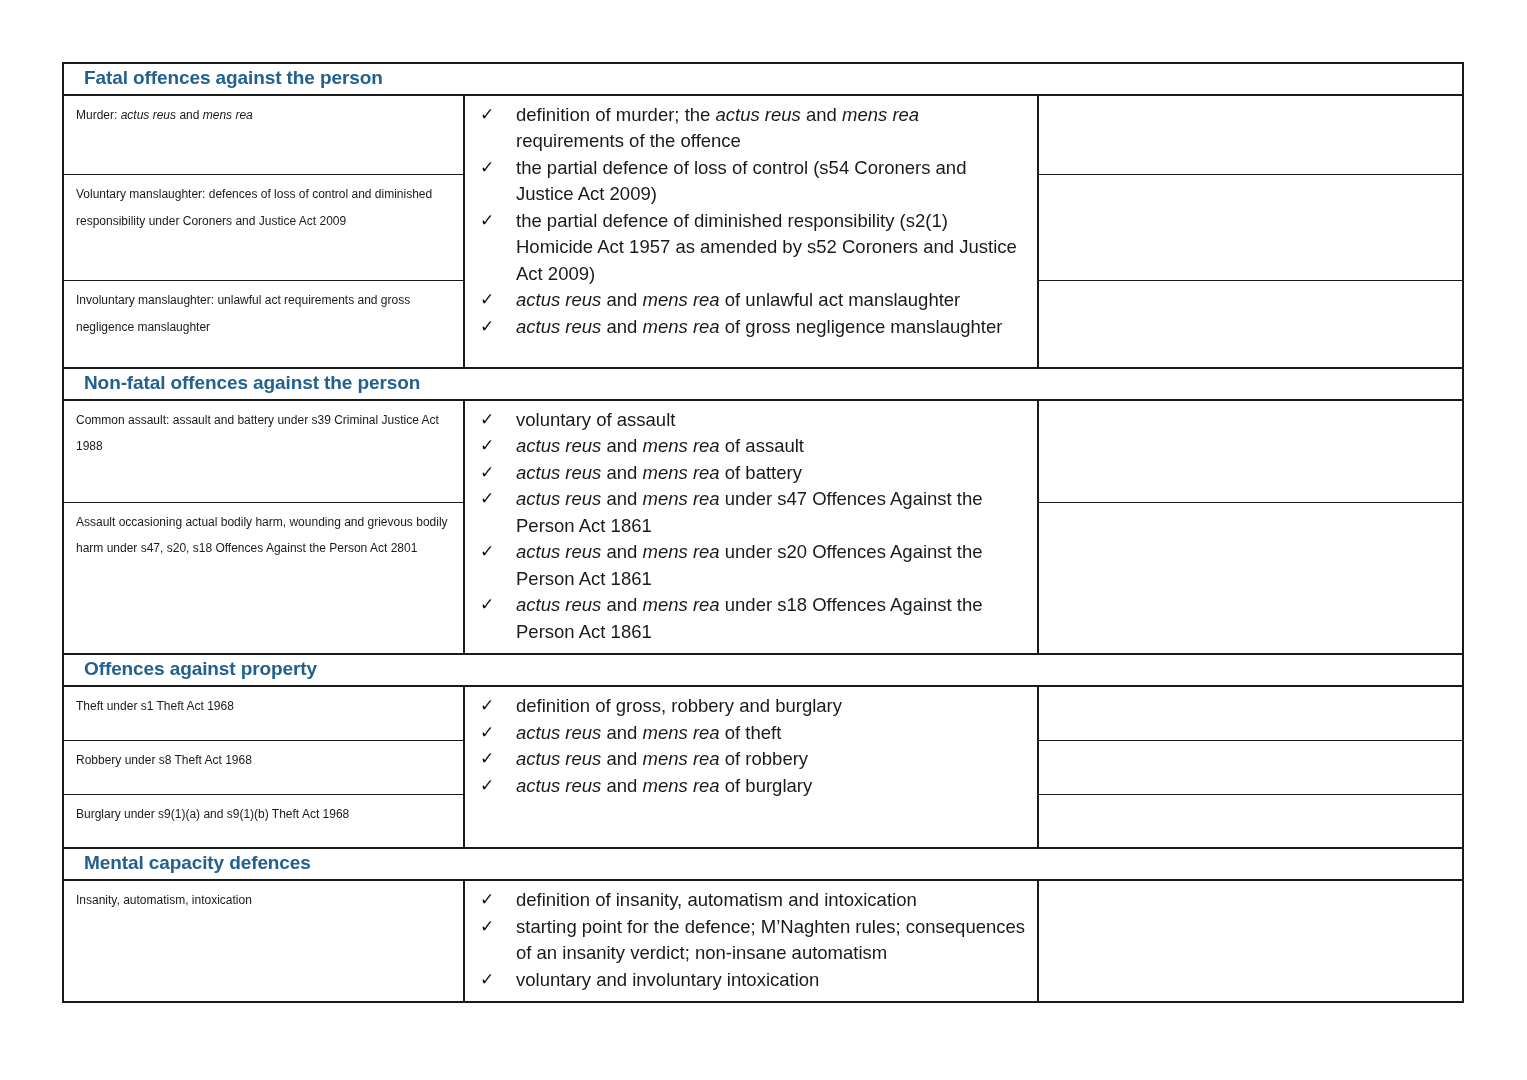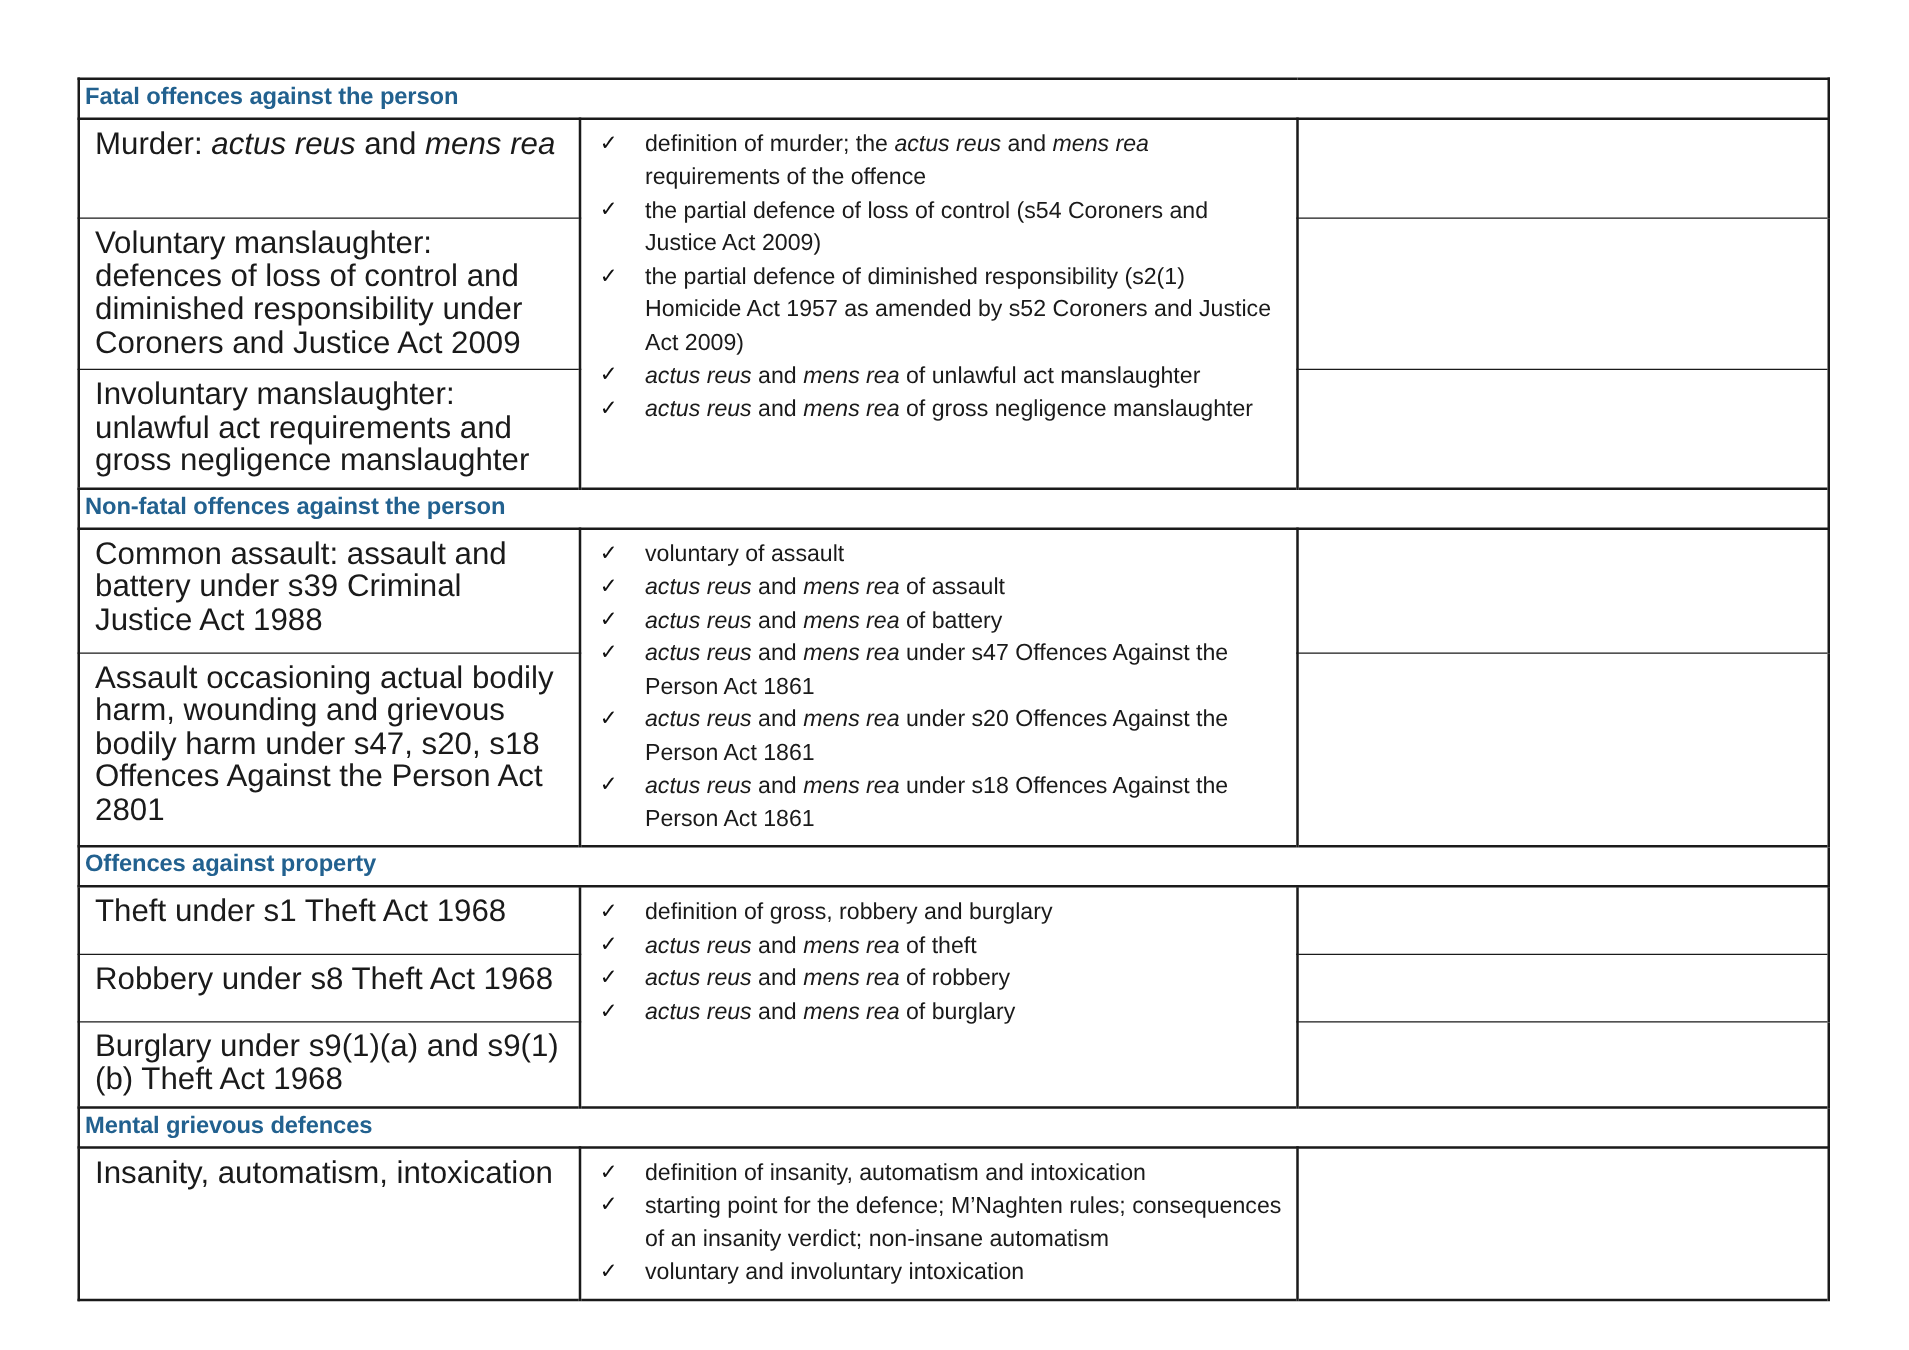--- a/index.html
+++ b/index.html
@@ -39,38 +39,38 @@
     padding: 0;
     background: #ffffff;
   }
 
   
   tr.section-row > td {
     border-left: 2px solid #1a1a1a;
     border-right: 2px solid #1a1a1a;
     border-top: 2px solid #1a1a1a;
     border-bottom: 2px solid #1a1a1a;
-    padding: 4px 0 5px 4px;
+    padding: 4px 0 5px 20px;
   }
   .section-title {
     font-size: 19px;
     font-weight: bold;
     color: #22618f;
     letter-spacing: -0.1px;
     line-height: 1.1;
     white-space: nowrap;
   }
 
   
   td.topic-cell {
     width: 400px;
     padding: 6px 10px 8px 12px;
   }
   .topic-text {
-    font-size: 25px;
+    font-size: 12px;
     line-height: 26.5px;
     color: #1a1a1a;
   }
   .topic-text em {
     font-style: italic;
   }
 
   
   td.content-cell {
     width: 572px;
@@ -407,21 +407,21 @@
               <div class="grid-col"></div>
               <div class="grid-col"></div>
               <div class="grid-col"></div>
               <div class="grid-col"></div>
               <div class="grid-col"></div>
             </div>
           </td>
         </tr>
         <tr class="section-row">
           <td colspan="3">
-            <div class="section-title">Mental grievous defences</div>
+            <div class="section-title">Mental capacity defences</div>
           </td>
         </tr>
         <tr style="height:104px">
           <td class="topic-cell">
             <div class="topic-text">Insanity, automatism, intoxication</div>
           </td>
           <td class="content-cell" rowspan="1">
             <ul class="tick-list">
               <li><span class="tick-icon">✓</span><span>definition of insanity, automatism and intoxication</span></li>
               <li><span class="tick-icon">✓</span><span>starting point for the defence; M’Naghten rules; consequences of an insanity verdict; non-insane automatism</span></li>

